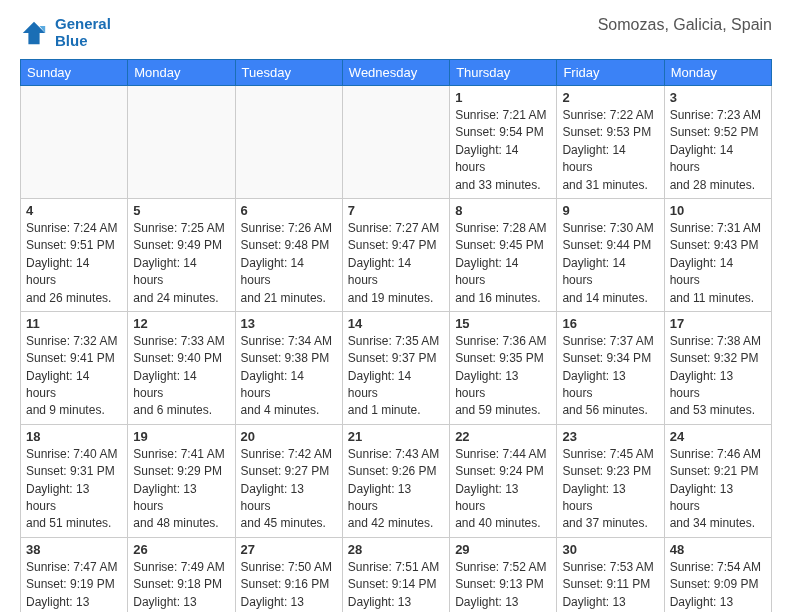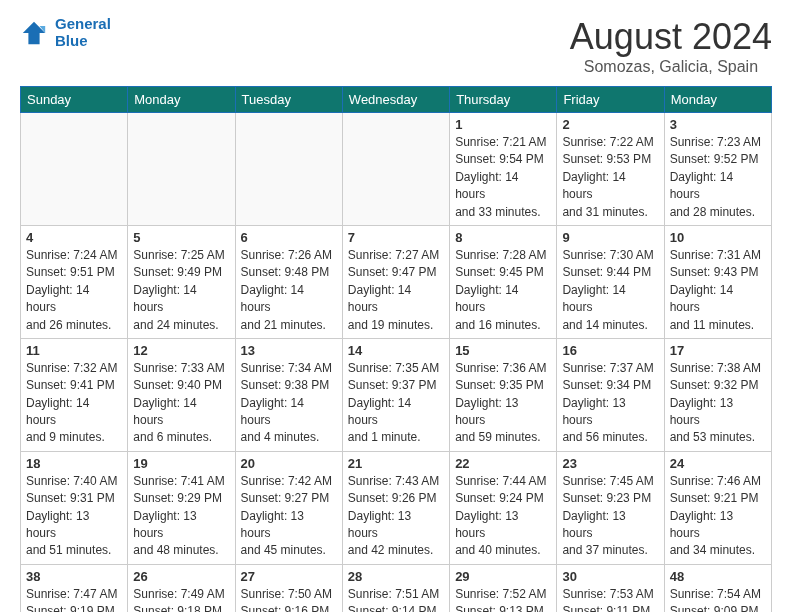--- a/index.html
+++ b/index.html
@@ -46,21 +46,21 @@
       text-align: center;
     }
     .calendar {
       flex: 1;
       border: 1px solid #ccc;
       border-collapse: collapse;
       width: 100%;
       table-layout: fixed;
     }
     .calendar th {
-      background-color: #0f766e;
+      background-color: #3b82f6;
       color: #fff;
       text-align: left;
       padding: 5px 6px;
       font-size: 13px;
       font-weight: normal;
       border: 1px solid #1a6eb5;
     }
     .calendar td {
       vertical-align: top;
       padding: 4px 5px;
@@ -100,21 +100,20 @@
       <svg class="logo-icon" viewBox="0 0 40 40">
         <polygon points="20,4 36,20 28,20 28,36 12,36 12,20 4,20" fill="#1a6eb5"></polygon>
         <polygon points="28,10 36,10 36,20" fill="#5aaae0"></polygon>
       </svg>
       <div>
         <div style="font-size:15px;font-weight:bold;color:#1a6eb5;line-height:1.1;">General</div>
         <div style="font-size:15px;font-weight:bold;color:#1a6eb5;line-height:1.1;">Blue</div>
       </div>
     </div>
     <div class="title-area">
-      <div class="month-title">August 2024</div>
       <div class="location">Somozas, Galicia, Spain</div>
     </div>
   </div>
 
   <table class="calendar">
     <thead>
       <tr>
       <th>Sunday</th>
           <th>Monday</th>
           <th>Tuesday</th>

